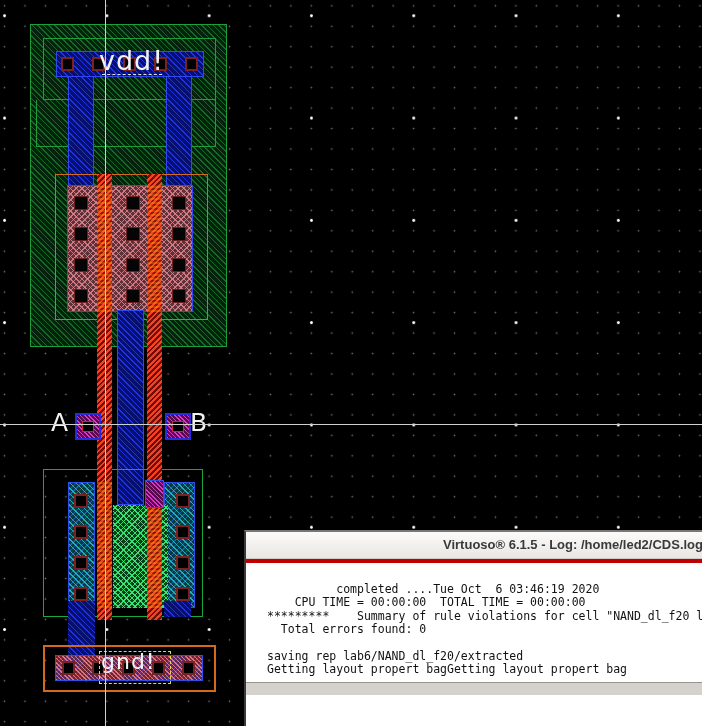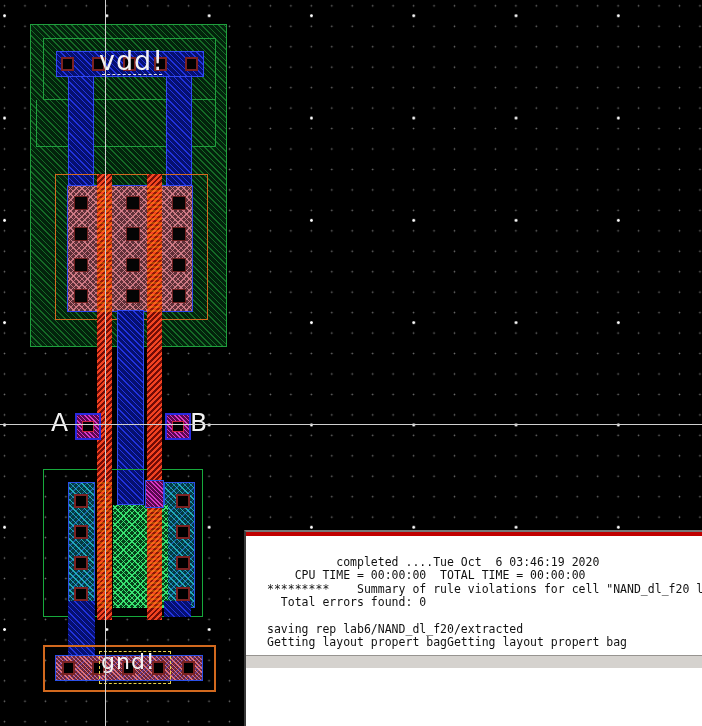--- a/index.html
+++ b/index.html
@@ -132,20 +132,23 @@
   <div class="abs ct" style="left:122px;top:661px;width:13px;height:14px"></div>
   <div class="abs ct" style="left:152px;top:661px;width:13px;height:14px"></div>
   <div class="abs ct" style="left:182px;top:661px;width:13px;height:14px"></div>
   <div class="abs lab" style="left:101px;top:649px;font-size:22px">gnd!</div>
   <div class="abs" style="left:99px;top:651px;width:72px;height:33px;border:1px dashed #e8d44d;z-index:7"></div>
 
   <div class="abs xh" style="left:105px;top:0;width:1px;height:726px"></div>
   <div class="abs xh" style="left:0;top:424px;width:702px;height:1px"></div>
 
   <div id="logwin">
+    <div class="titlebar">
+      <span class="title">Virtuoso® 6.1.5 - Log: /home/led2/CDS.log</span>
+    </div>
     <div class="redline"></div>
     <div class="logarea">
       <pre>          completed ....Tue Oct  6 03:46:19 2020
     CPU TIME = 00:00:00  TOTAL TIME = 00:00:00
 *********    Summary of rule violations for cell "NAND_dl_f20 layout"
   Total errors found: 0
 
 saving rep lab6/NAND_dl_f20/extracted
 Getting layout propert bagGetting layout propert bag</pre>
     </div>

